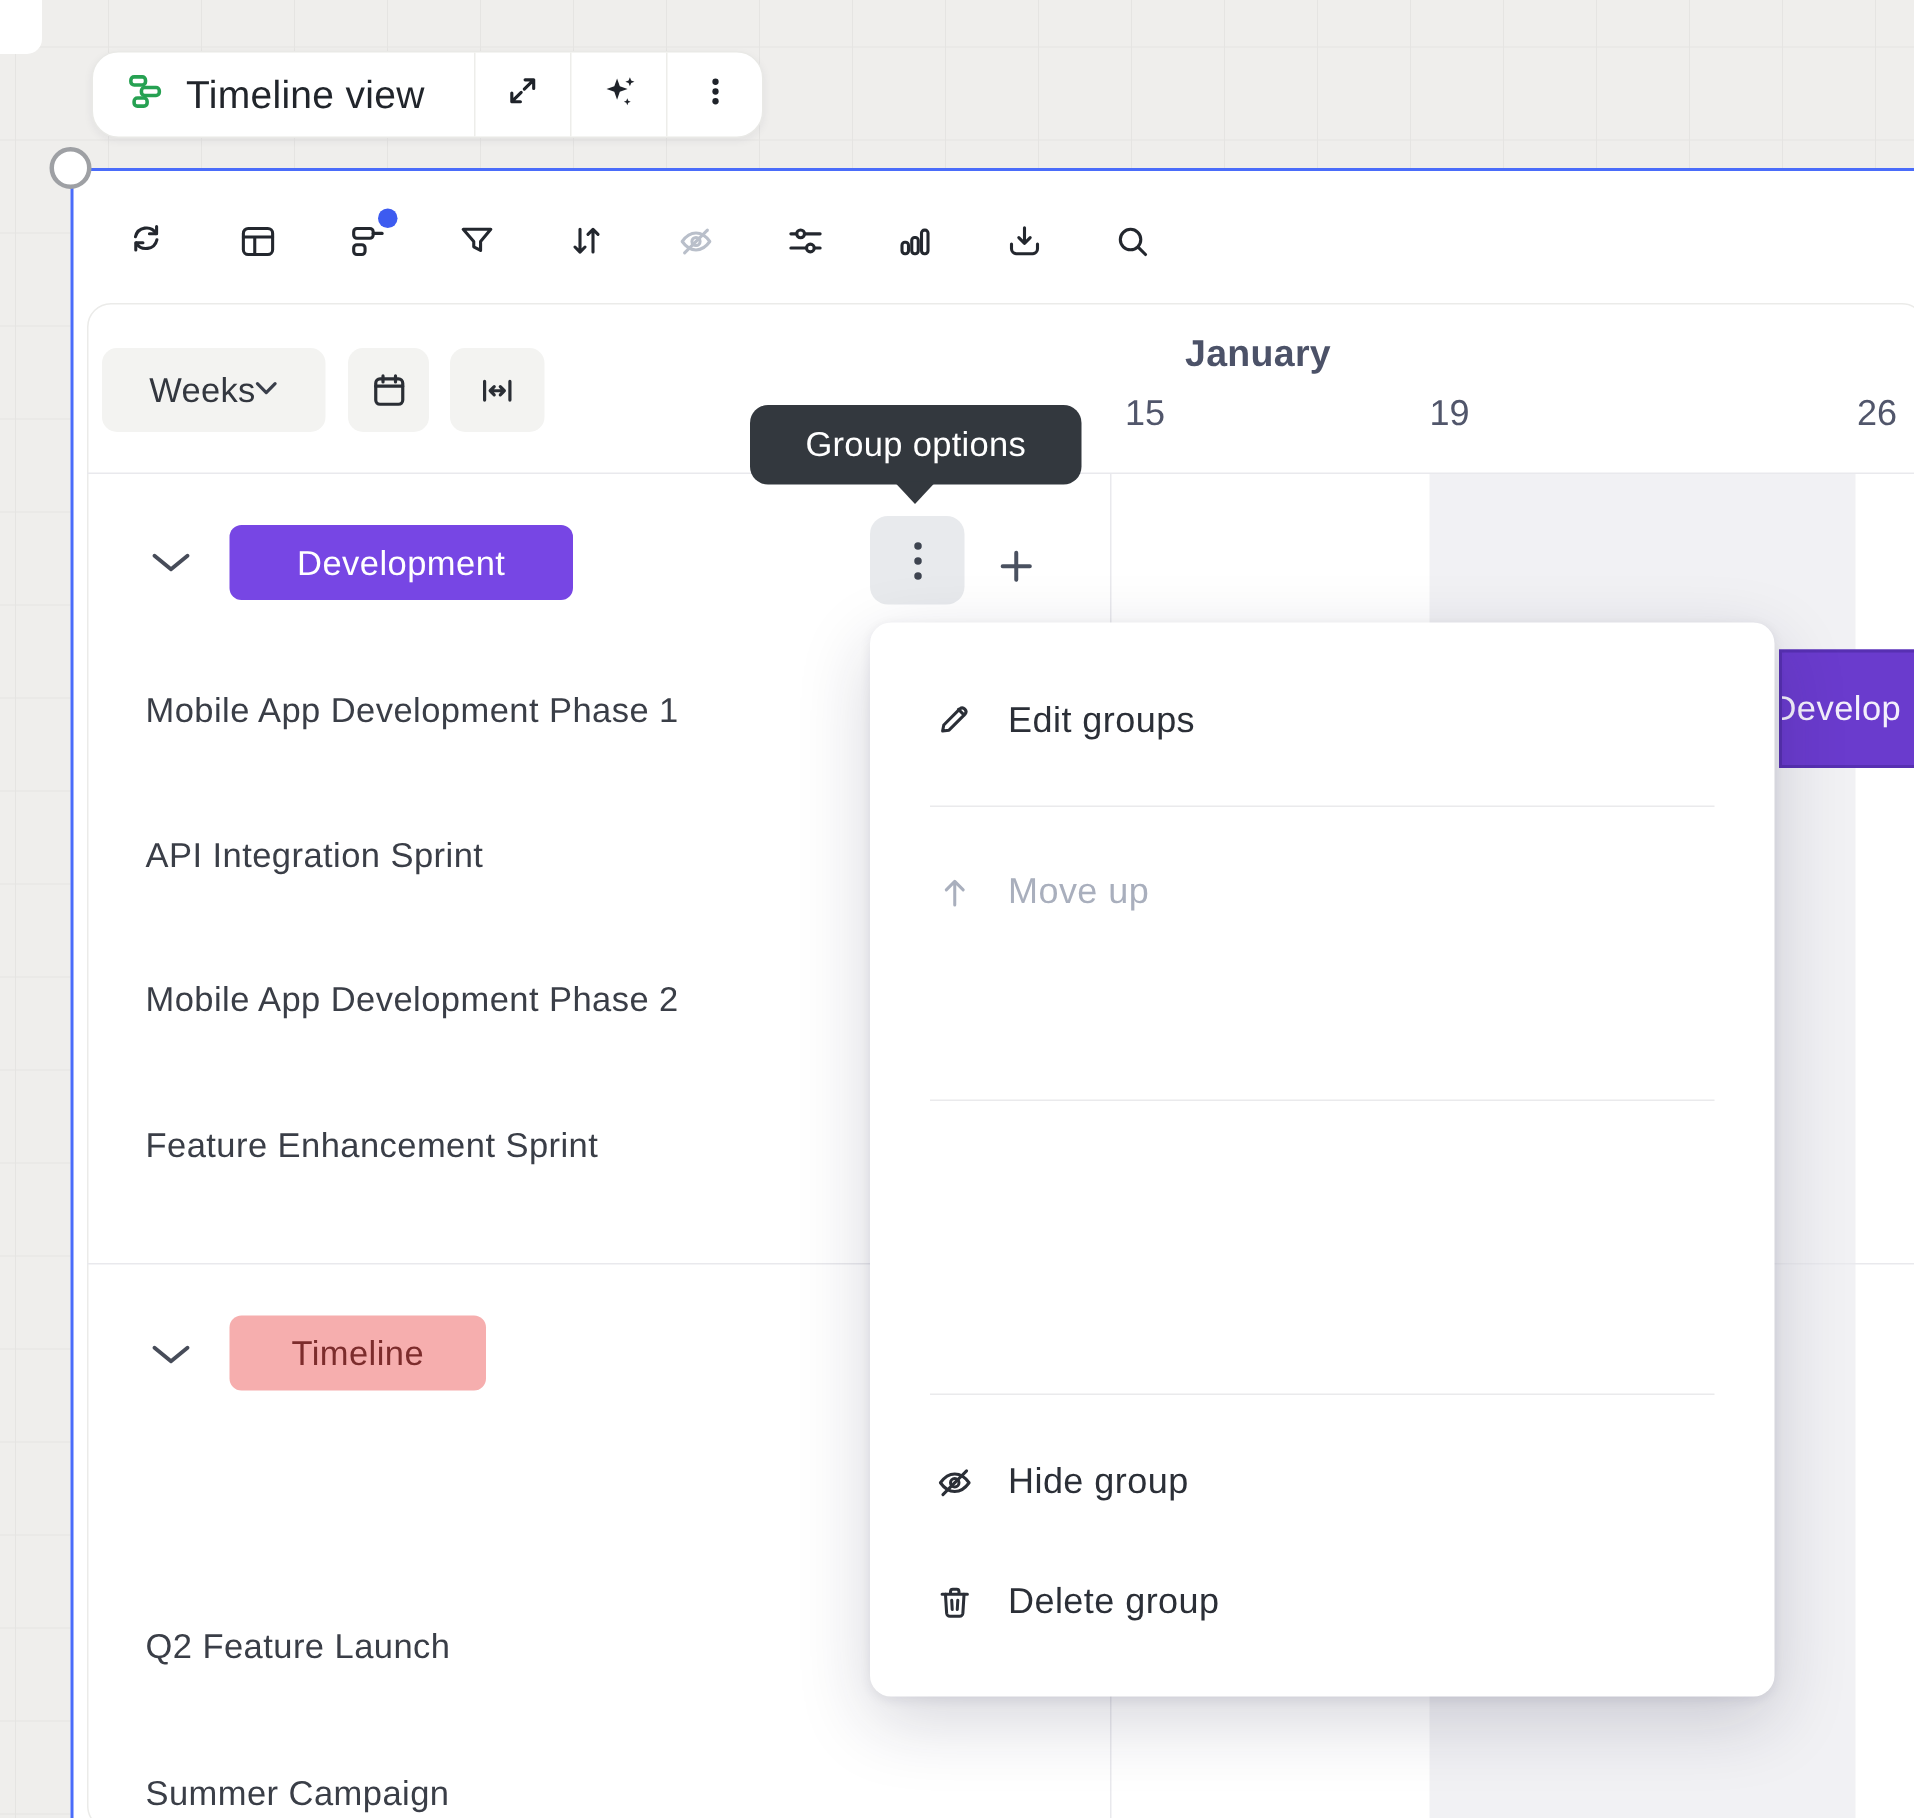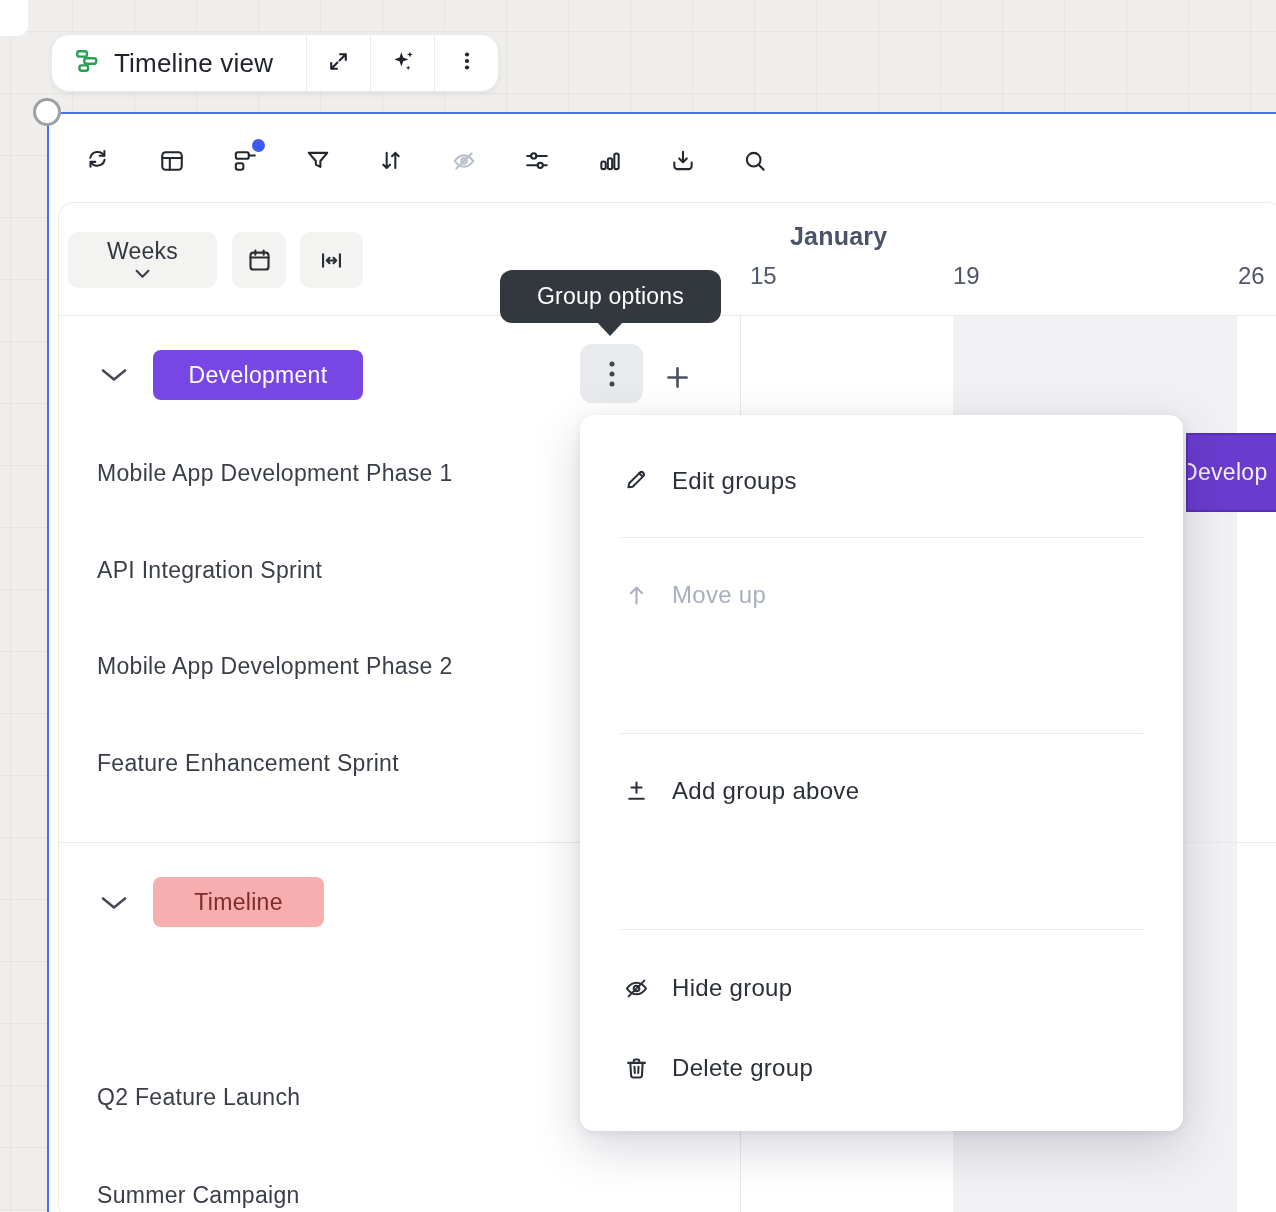--- a/index.html
+++ b/index.html
@@ -5,21 +5,21 @@
   html,body{margin:0;padding:0;background:#EFEEEC;}
   *{box-sizing:border-box;font-family:"Liberation Sans","DejaVu Sans",sans-serif;}
   .screen{position:relative;width:1276px;height:1212px;overflow:hidden;
     background-color:#EFEEEC;
     background-image:linear-gradient(#E5E4E2 1px,transparent 1px),
                      linear-gradient(90deg,#E5E4E2 1px,transparent 1px);
     background-size:62px 62px;background-position:10px 31px;}
   .corner-chip{position:absolute;left:-14px;top:-14px;width:42px;height:50px;background:#FFF;border-radius:10px;}
 
   
-  .view-toolbar{position:absolute;left:51px;top:34px;width:448px;height:58px;background:#FFF;
+  .view-toolbar{position:absolute;left:61px;top:34px;width:448px;height:58px;background:#FFF;
     border:1px solid #E9E9E6;border-radius:18px;display:flex;align-items:stretch;
     box-shadow:0 2px 6px rgba(40,40,60,.06);z-index:40;justify-content:space-between;}
   .vt-label{flex:1;display:flex;align-items:center;gap:14px;padding-left:22px;}
   .vt-title{font-size:26px;font-weight:500;color:#21252B;letter-spacing:.2px;white-space:nowrap;}
   .vt-btn{width:64px;display:flex;align-items:center;justify-content:center;border-left:1px solid #EDEDEA;cursor:pointer;}
   .vt-btn:first-of-type{border-left:1px solid #EDEDEA;}
 
   
   .panel{position:absolute;left:47px;top:112px;width:1241px;height:1110px;background:#FFF;
     border:2px solid #4A6CFA;}
@@ -30,37 +30,37 @@
   .ibtn{position:absolute;width:40px;height:40px;top:141px;display:flex;align-items:center;justify-content:center;cursor:pointer;}
   .ibtn svg{stroke:#23272E;fill:none;stroke-width:1.9;stroke-linecap:round;stroke-linejoin:round;}
   .ibtn.muted svg{stroke:#B9BFCA;}
   .notif-dot{position:absolute;right:0px;top:-2px;width:13px;height:13px;border-radius:50%;background:#3D5BF0;}
 
   
   .widget{position:absolute;left:58px;top:202px;width:1226px;height:1018px;background:#FFF;
     border:1px solid #EBEBE9;border-radius:16px;overflow:hidden;}
   .hdr-btn{position:absolute;background:#F3F3F1;border-radius:10px;display:flex;align-items:center;justify-content:center;cursor:pointer;}
   .hdr-btn svg{stroke:#2A2E35;fill:none;stroke-width:1.9;stroke-linecap:round;stroke-linejoin:round;}
-  .weeks-btn{left:68px;top:232px;width:149px;height:56px;gap:0;flex-direction:column;}
+  .weeks-btn{left:68px;top:232px;width:149px;height:56px;gap:0;}
   .weeks-label{font-size:23px;color:#33373F;letter-spacing:.2px;}
   .cal-btn{left:232px;top:232px;width:54px;height:56px;}
   .fit-btn{left:300px;top:232px;width:63px;height:56px;}
   .month-label{position:absolute;left:790px;top:222px;font-size:25px;font-weight:600;color:#4C5268;letter-spacing:.2px;}
   .date-tick{position:absolute;top:262px;font-size:24px;color:#51566B;}
   .hdr-line{position:absolute;left:58px;top:315px;width:1218px;height:1px;background:#E9E9ED;}
   .shade-col{position:absolute;left:953px;top:316px;width:284px;height:896px;background:#F1F1F4;}
   .vline{position:absolute;left:740px;top:316px;width:1px;height:896px;background:#E9E9ED;}
   .group-divider{position:absolute;left:58px;top:842px;width:1218px;height:1px;background:#E9E9ED;}
 
   
   .chev{position:absolute;width:28px;height:14px;cursor:pointer;}
   .chev svg{stroke:#474C59;fill:none;stroke-width:2.6;stroke-linecap:round;stroke-linejoin:round;}
   .badge{position:absolute;border-radius:8px;display:flex;align-items:center;justify-content:center;
     font-size:23px;font-weight:500;letter-spacing:.3px;cursor:pointer;}
-  .badge-dev{left:153px;top:350px;width:210px;height:50px;background:#7746E4;color:#FFF;text-align:right;}
+  .badge-dev{left:153px;top:350px;width:229px;height:50px;background:#7746E4;color:#FFF;text-align:right;}
   .badge-mkt{left:153px;top:877px;width:171px;height:50px;background:#F6AEAE;color:#7C2C2C;}
   .dots-btn{position:absolute;left:580px;top:344px;width:63px;height:59px;background:#E8EAED;border-radius:12px;
     display:flex;align-items:center;justify-content:center;cursor:pointer;z-index:5;}
   .dots-btn svg{fill:#3E4450;}
   .plus-btn{position:absolute;left:663px;top:363px;width:29px;height:29px;cursor:pointer;}
   .plus-btn svg{stroke:#4A5160;fill:none;stroke-width:2.2;stroke-linecap:round;}
   .task{position:absolute;left:97px;font-size:23px;color:#3A3E47;letter-spacing:.3px;white-space:nowrap;cursor:pointer;}
 
   
   .gantt-bar{position:absolute;left:1186px;top:433px;width:104px;height:79px;background:#6A3BCD;
@@ -287,26 +287,20 @@
       <span>Edit groups</span>
     </div>
     <div class="menu-sep" style="top:122px;"></div>
     <div class="menu-item disabled" style="top:151px;">
       <svg width="27" height="27" viewBox="0 0 24 24">
         <path d="M12 19V5M12 5l-5 5M12 5l5 5"></path>
       </svg>
       <span>Move up</span>
     </div>
     <div class="menu-sep" style="top:318px;"></div>
-    <div class="menu-item" style="top:347px;">
-      <svg width="27" height="27" viewBox="0 0 24 24">
-        <path d="M12 4v9M7.5 8.5h9M5.5 18.5h13"></path>
-      </svg>
-      <span>Add group above</span>
-    </div>
     <div class="menu-sep" style="top:514px;"></div>
     <div class="menu-item" style="top:544px;align-items:center;">
       <svg width="27" height="27" viewBox="0 0 24 24">
         <path d="M3.5 12C6 8.5 9 6.8 12 6.8s6 1.7 8.5 5.2C18 15.5 15 17.2 12 17.2S6 15.5 3.5 12z"></path>
         <circle cx="12" cy="12" r="2.5"></circle>
           <path d="M5 19L19 5"></path>
       </svg>
       <span>Hide group</span>
     </div>
     <div class="menu-item" style="top:624px;">

